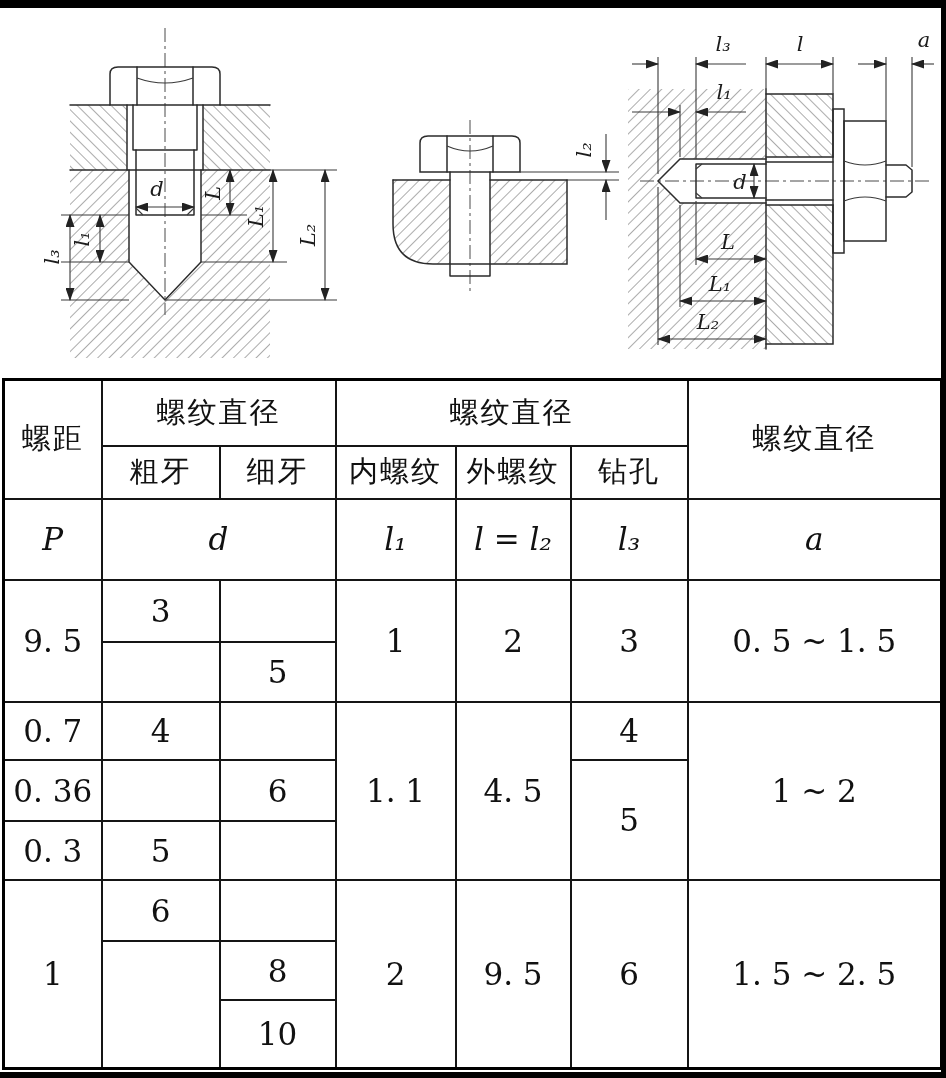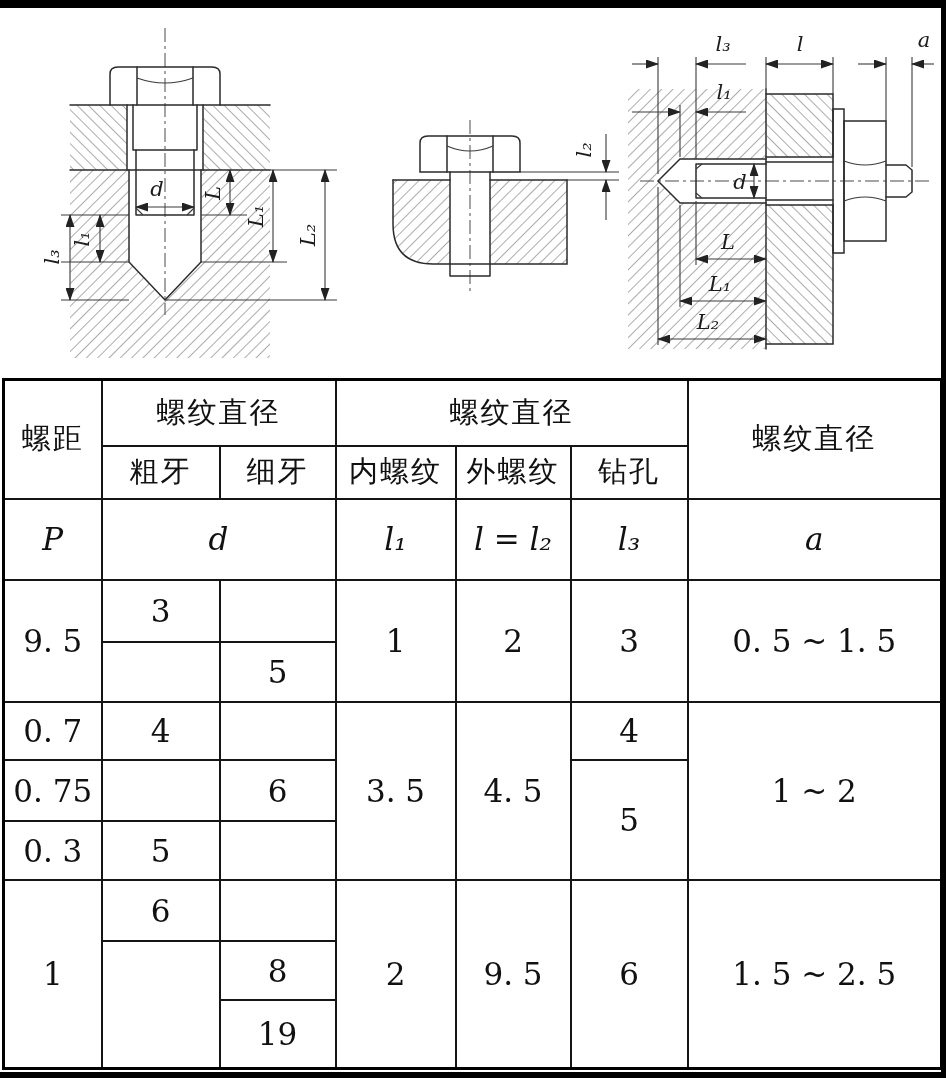--- a/index.html
+++ b/index.html
@@ -238,27 +238,27 @@
   </tr>
   <tr style="height:59px">
     <td class="num"></td>
     <td class="num">5</td>
   </tr>
 
   <tr style="height:57px" class="sec">
     <td class="num">0. 7</td>
     <td class="num">4</td>
     <td class="num"></td>
-    <td rowspan="3" class="num">3. 5</td>
+    <td rowspan="3" class="num">1. 1</td>
     <td rowspan="3" class="num">4. 5</td>
     <td class="num">4</td>
     <td rowspan="3" class="num">1 ~ 2</td>
   </tr>
   <tr style="height:60px">
-    <td class="num">0. 75</td>
+    <td class="num">0. 36</td>
     <td class="num"></td>
     <td class="num">6</td>
     <td rowspan="2" class="num">5</td>
   </tr>
   <tr style="height:58px">
     <td class="num">0. 3</td>
     <td class="num">5</td>
     <td class="num"></td>
   </tr>
 
@@ -269,16 +269,16 @@
     <td rowspan="3" class="num">2</td>
     <td rowspan="3" class="num">9. 5</td>
     <td rowspan="3" class="num">6</td>
     <td rowspan="3" class="num">1. 5 ~ 2. 5</td>
   </tr>
   <tr style="height:58px">
     <td rowspan="2" class="num"></td>
     <td class="num">8</td>
   </tr>
   <tr style="height:67px">
-    <td class="num">19</td>
+    <td class="num">10</td>
   </tr>
   </tbody>
 </table>
 
 </body></html>

